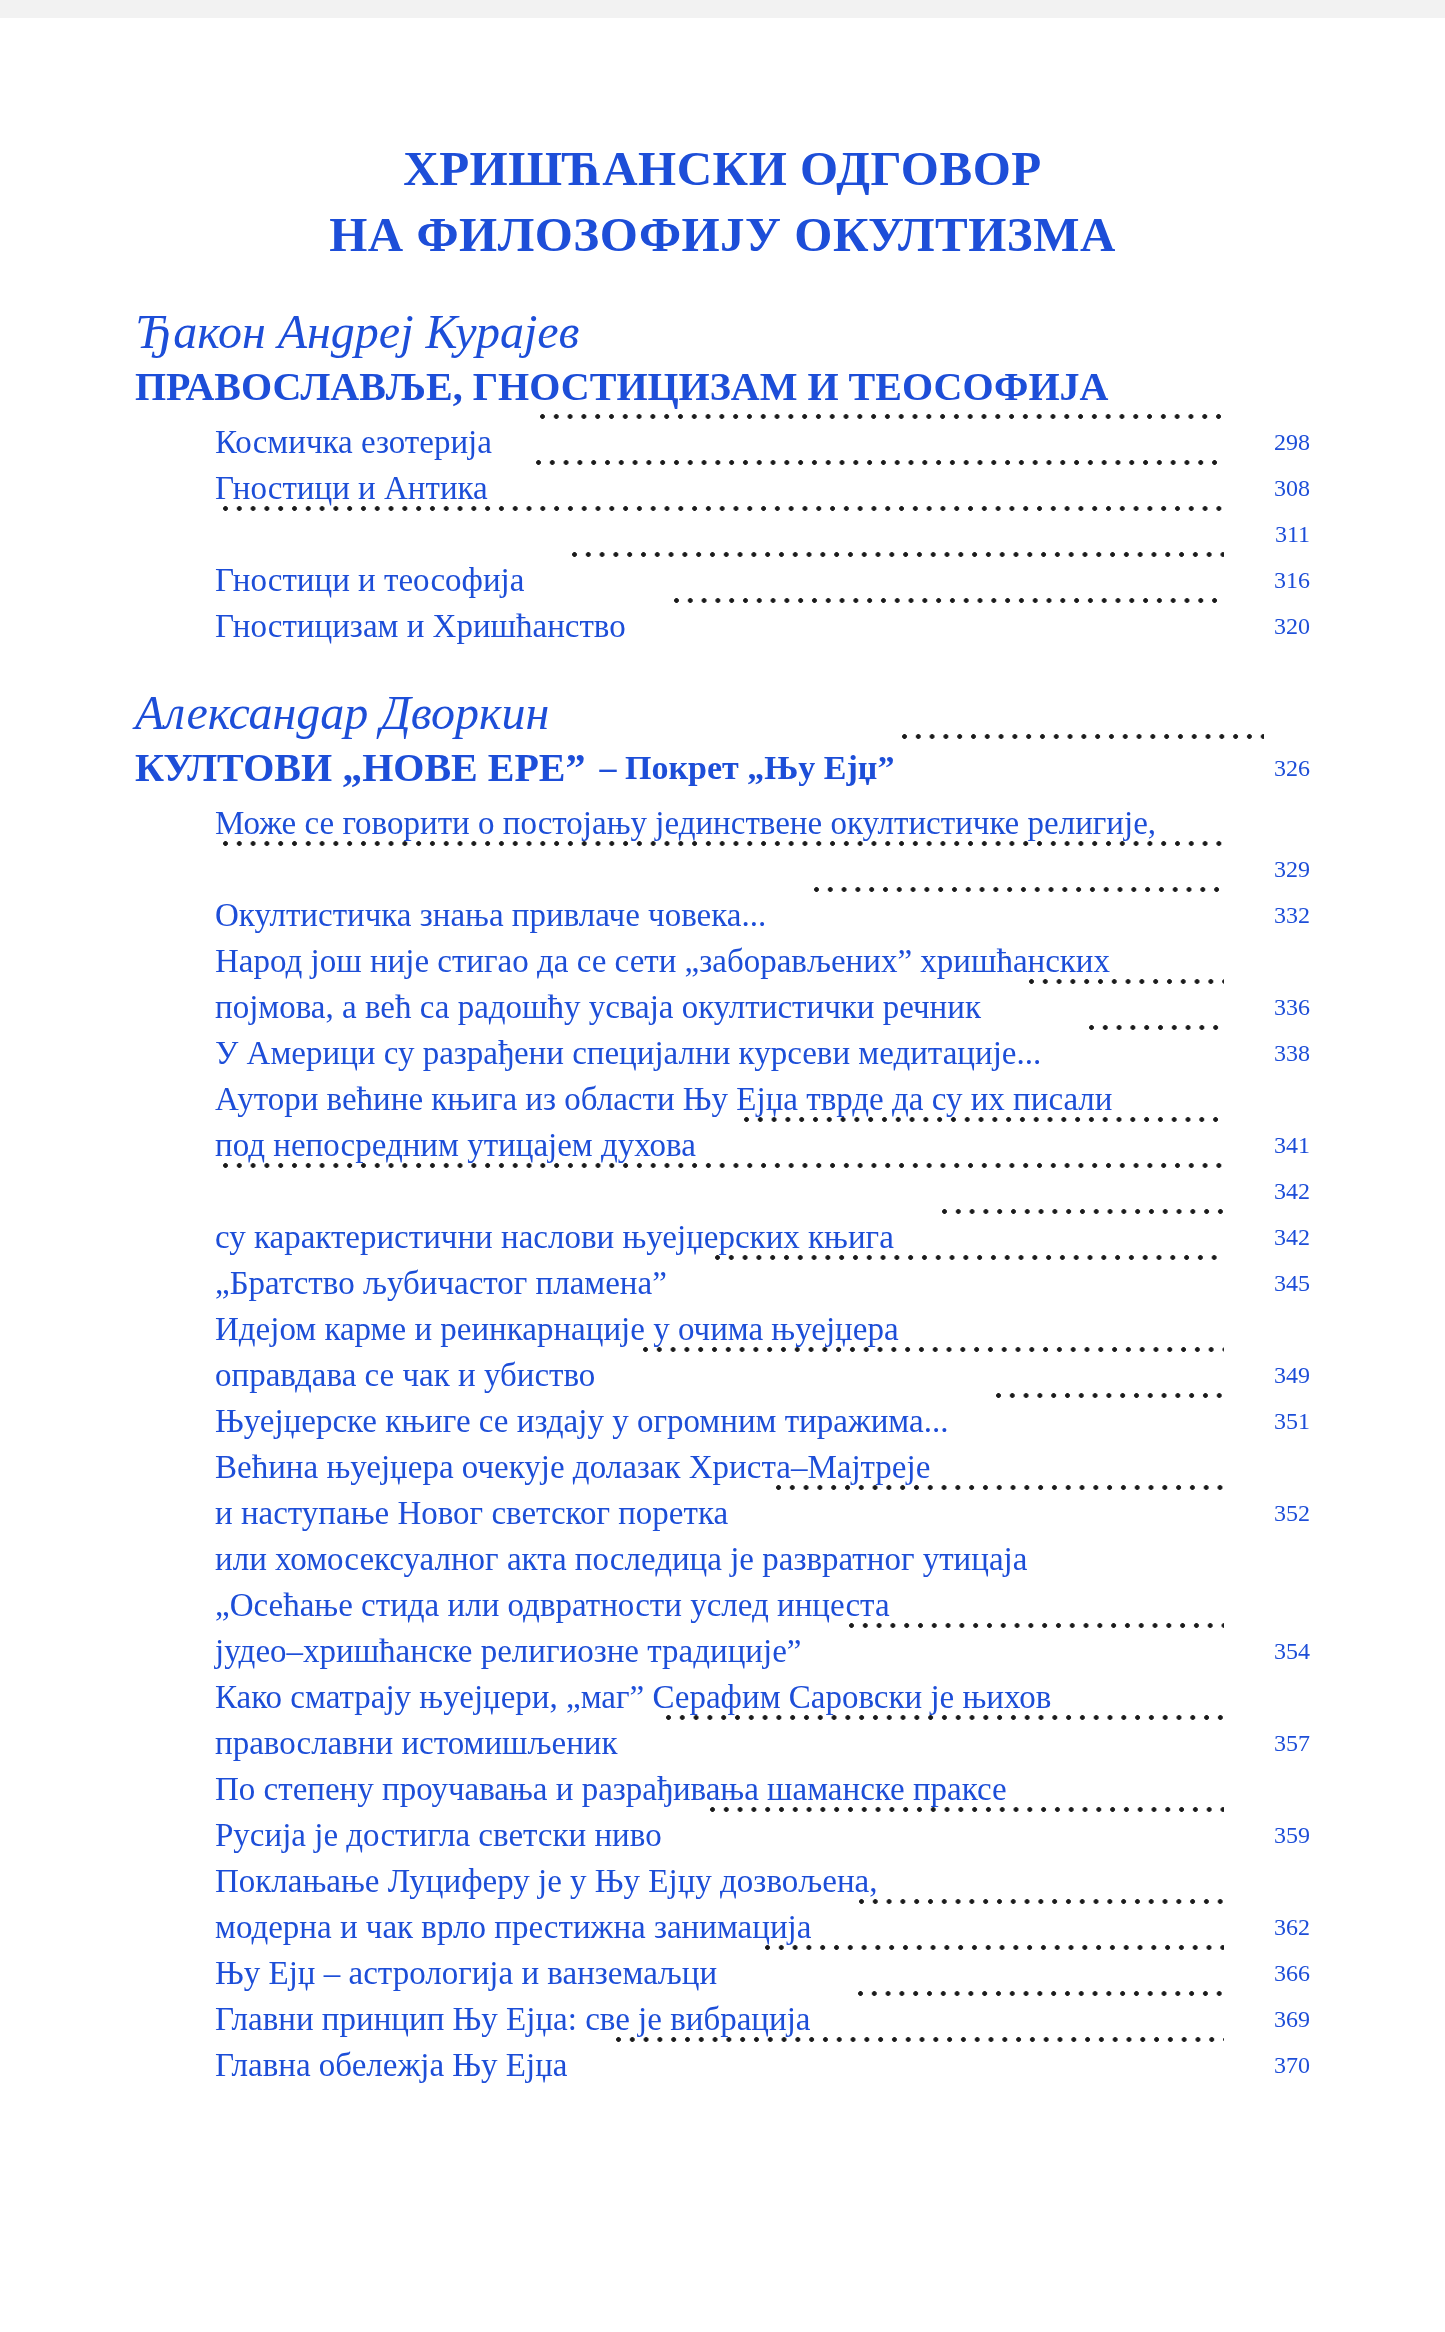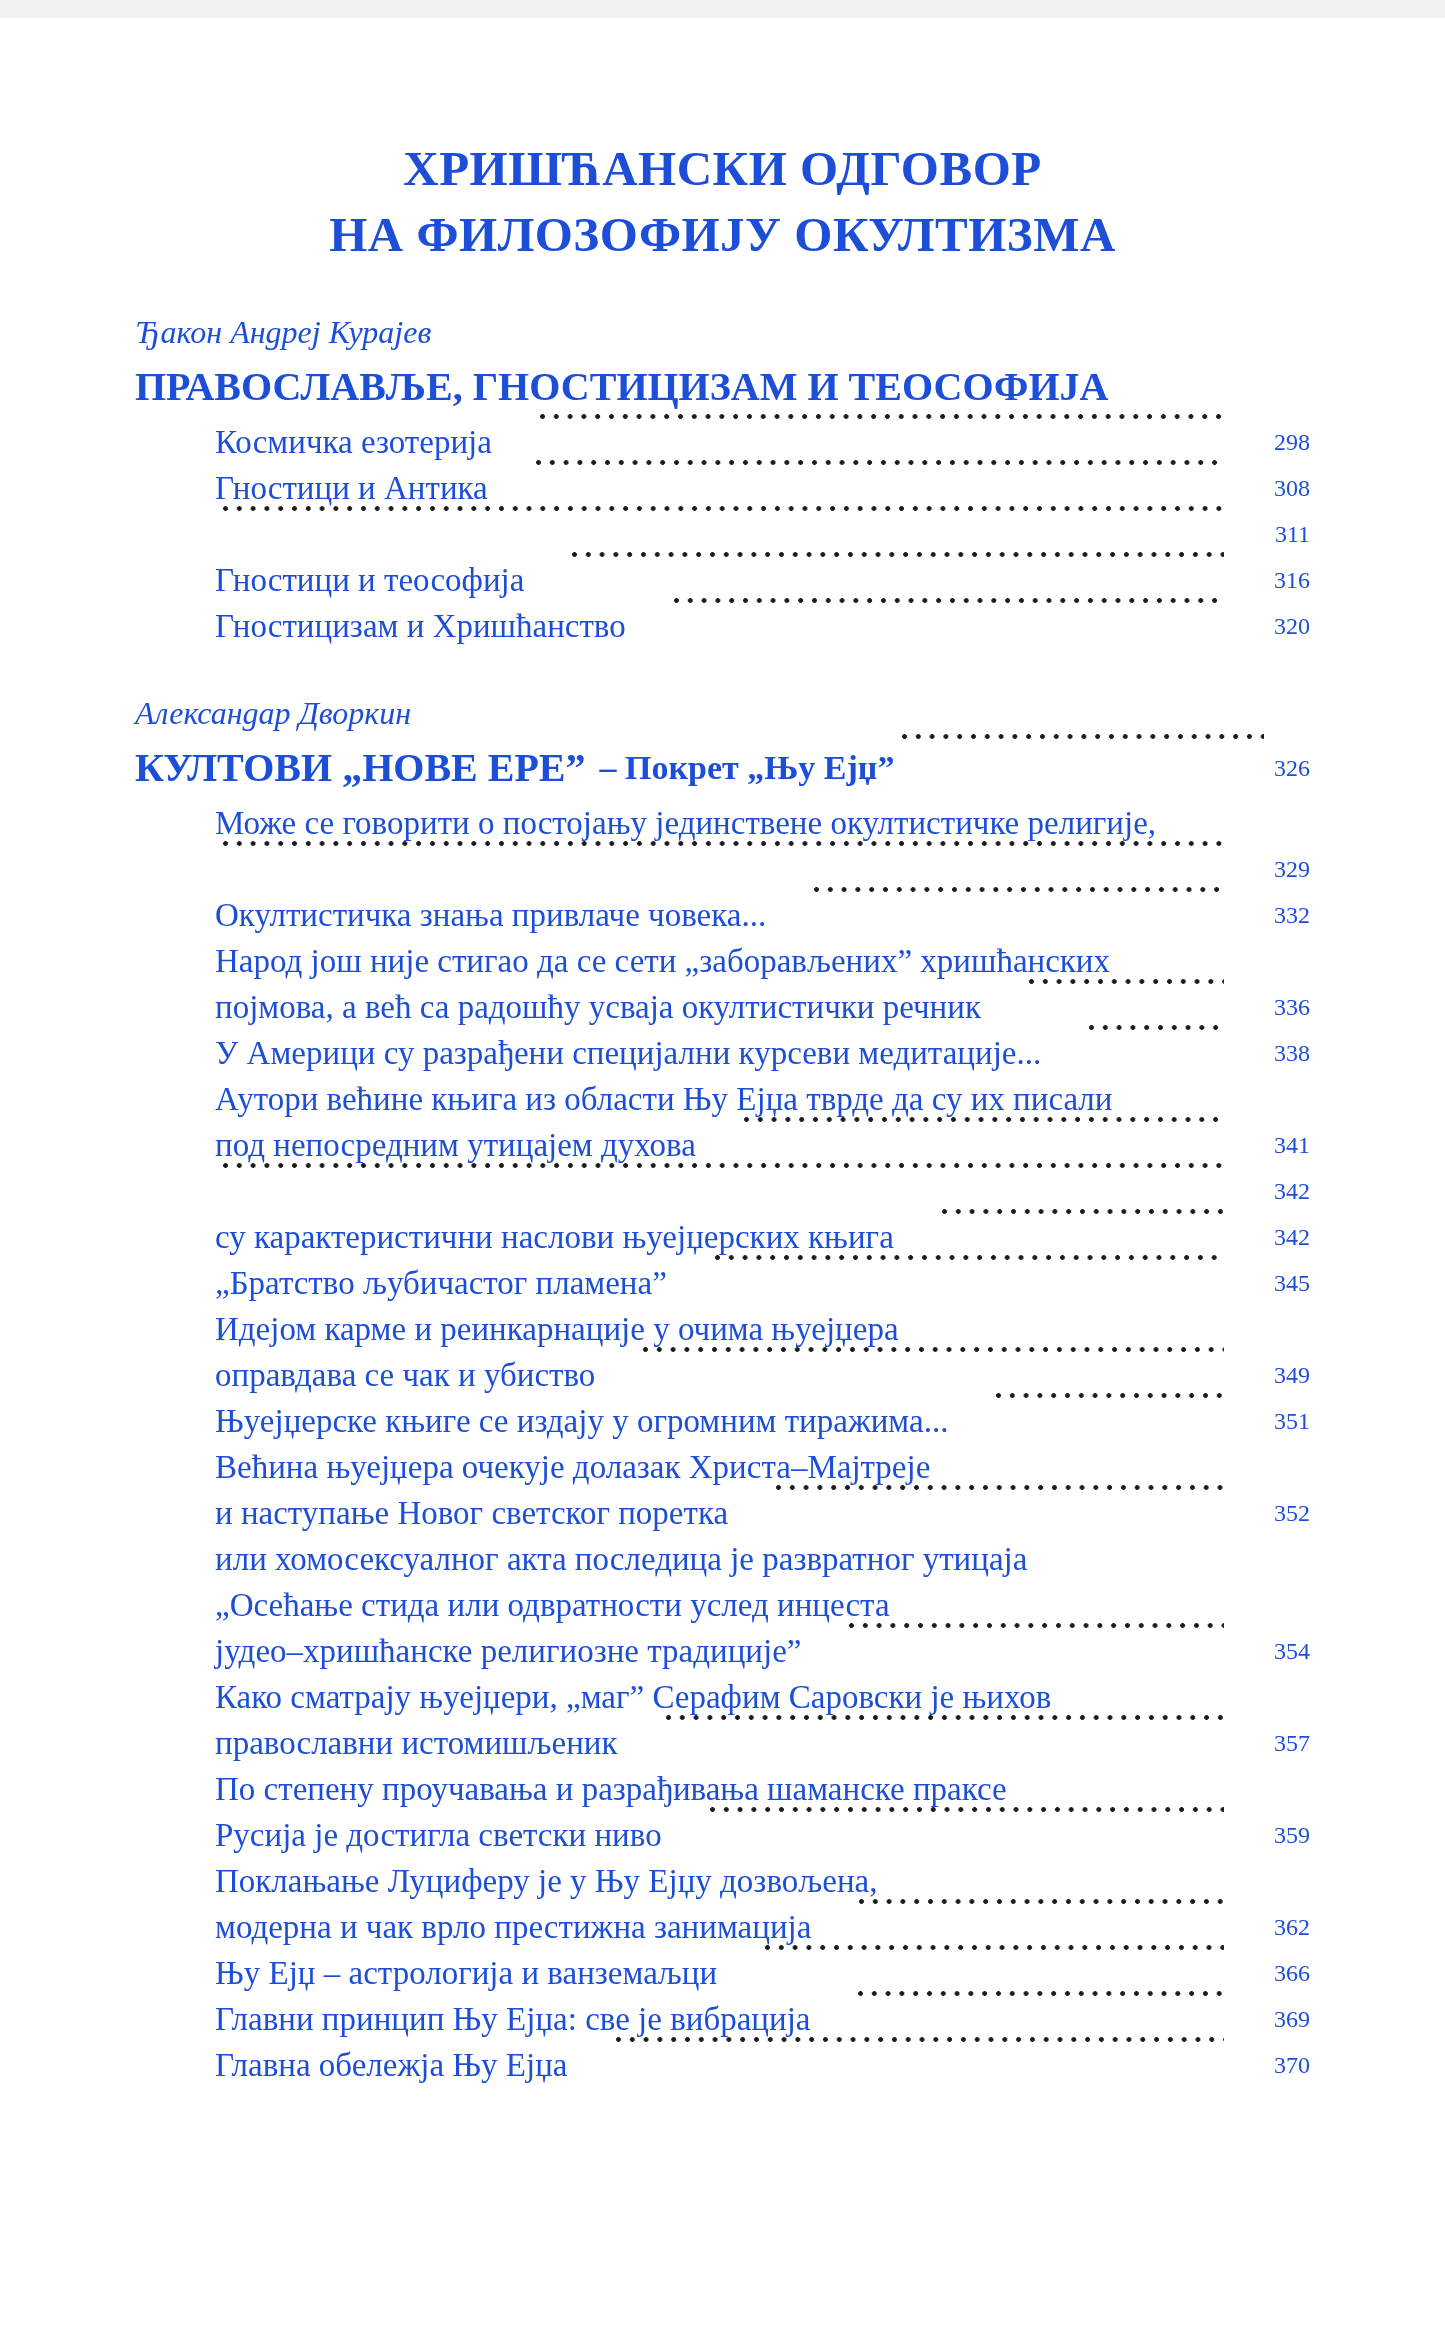--- a/index.html
+++ b/index.html
@@ -19,21 +19,21 @@
     padding-top: 118px;
     text-align: center;
     font-weight: bold;
     font-size: 49px;
     line-height: 66px;
     letter-spacing: 0.5px;
   }
   .section { margin-top: 38px; }
   .author {
     font-style: italic;
-    font-size: 32px;
+    font-size: 48px;
     line-height: 52px;
     white-space: nowrap;
   }
   .heading-row {
     display: flex;
     align-items: flex-start;
     font-weight: bold;
     font-size: 40px;
     line-height: 58px;
   }

